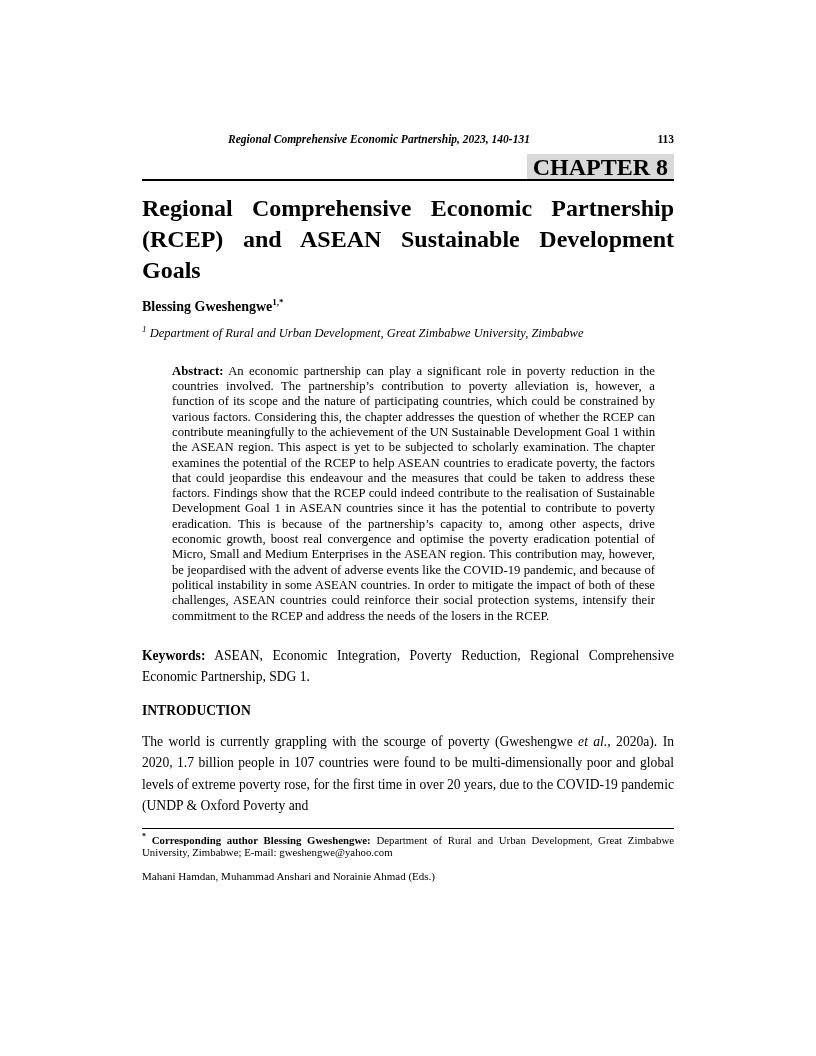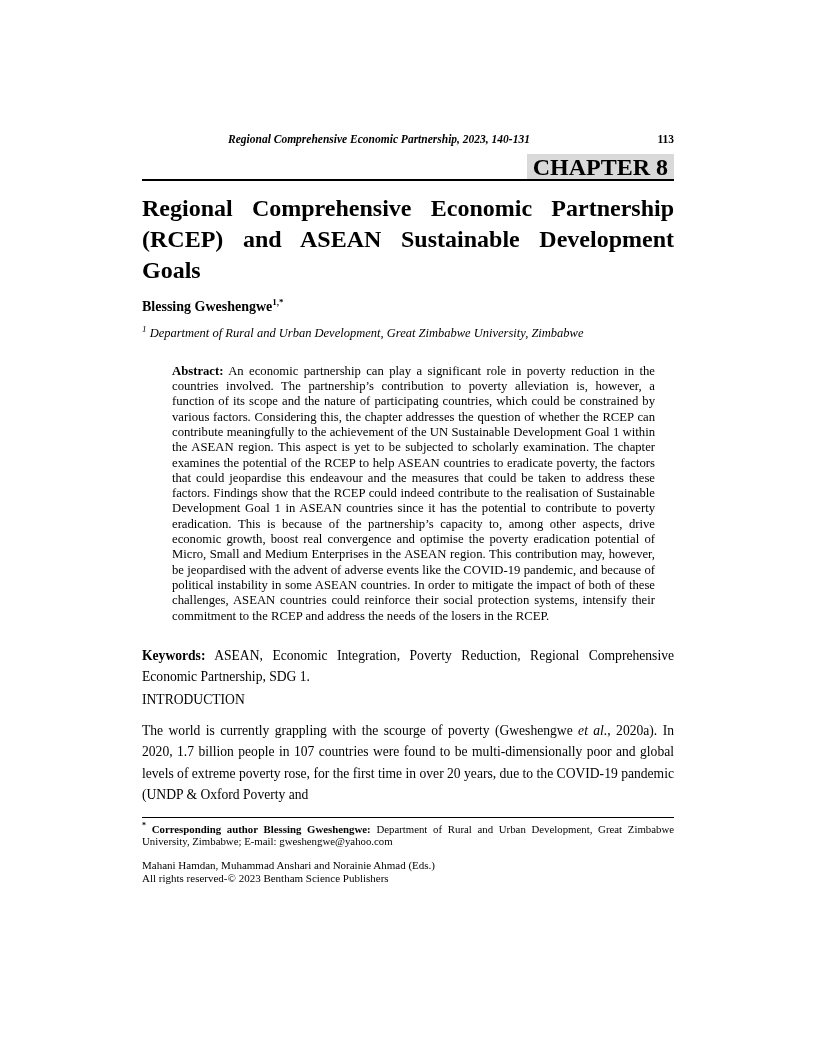--- a/index.html
+++ b/index.html
@@ -93,22 +93,22 @@
   .bold { font-weight: bold; }
   
   .keywords {
     margin-top: 21px;
     font-size: 13.6px;
     line-height: 21px;
     text-align: justify;
   }
   
   .section-heading {
-    margin-top: 4px;
-    font-weight: normal;
+    margin-top: 15px;
+    font-weight: bold;
     font-size: 13.6px;
     line-height: 18px;
   }
   .body-para {
     margin-top: 11px;
     font-size: 13.6px;
     line-height: 21.5px;
     text-align: justify;
   }
   .italic { font-style: italic; }
@@ -163,16 +163,15 @@
   <div class="keywords"><span class="bold">Keywords:</span><span> ASEAN, Economic Integration, Poverty Reduction, Regional Comprehensive Economic Partnership, SDG 1.</span></div>
 
   <div class="section-heading">INTRODUCTION</div>
 
   <div class="body-para"><span>The world is currently grappling with the scourge of poverty (Gweshengwe </span><span class="italic">et al.</span><span>, 2020a). In 2020, 1.7 billion people in 107 countries were found to be multi-dimensionally poor and global levels of extreme poverty rose, for the first time in over 20 years, due to the COVID-19 pandemic (UNDP &amp; Oxford Poverty and</span></div>
 
   <div class="footnote"><sup>*</sup><span class="bold"> Corresponding author Blessing Gweshengwe:</span><span> Department of Rural and Urban Development, Great Zimbabwe University, Zimbabwe; E-mail: gweshengwe@yahoo.com</span></div>
 
   <div class="footer-credits">
     <div>Mahani Hamdan, Muhammad Anshari and Norainie Ahmad (Eds.)</div>
-    <div>All rights reserved-© 2023 Bentham Science Publishers</div>
   </div>
 
 </div>
 
 </body></html>

